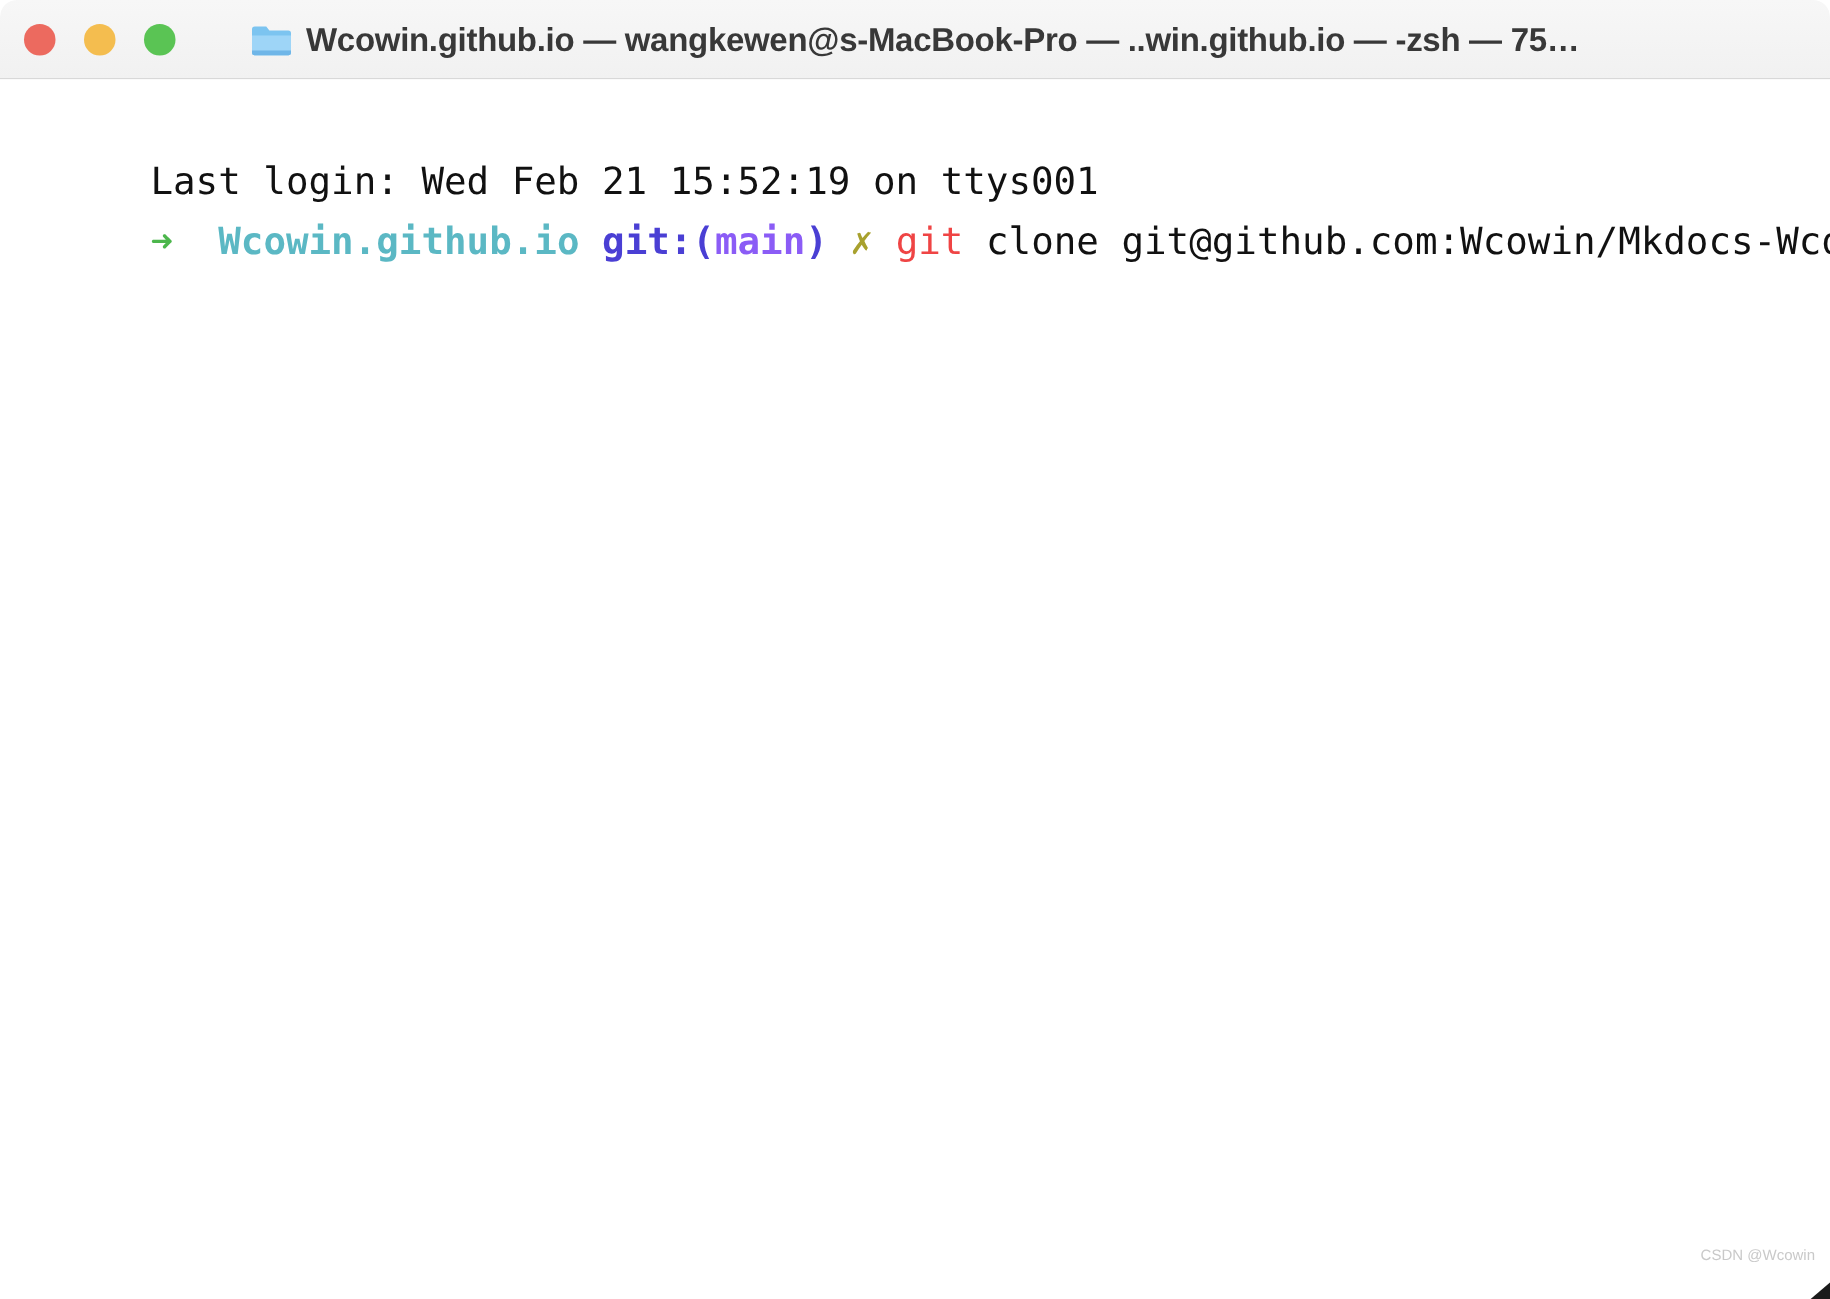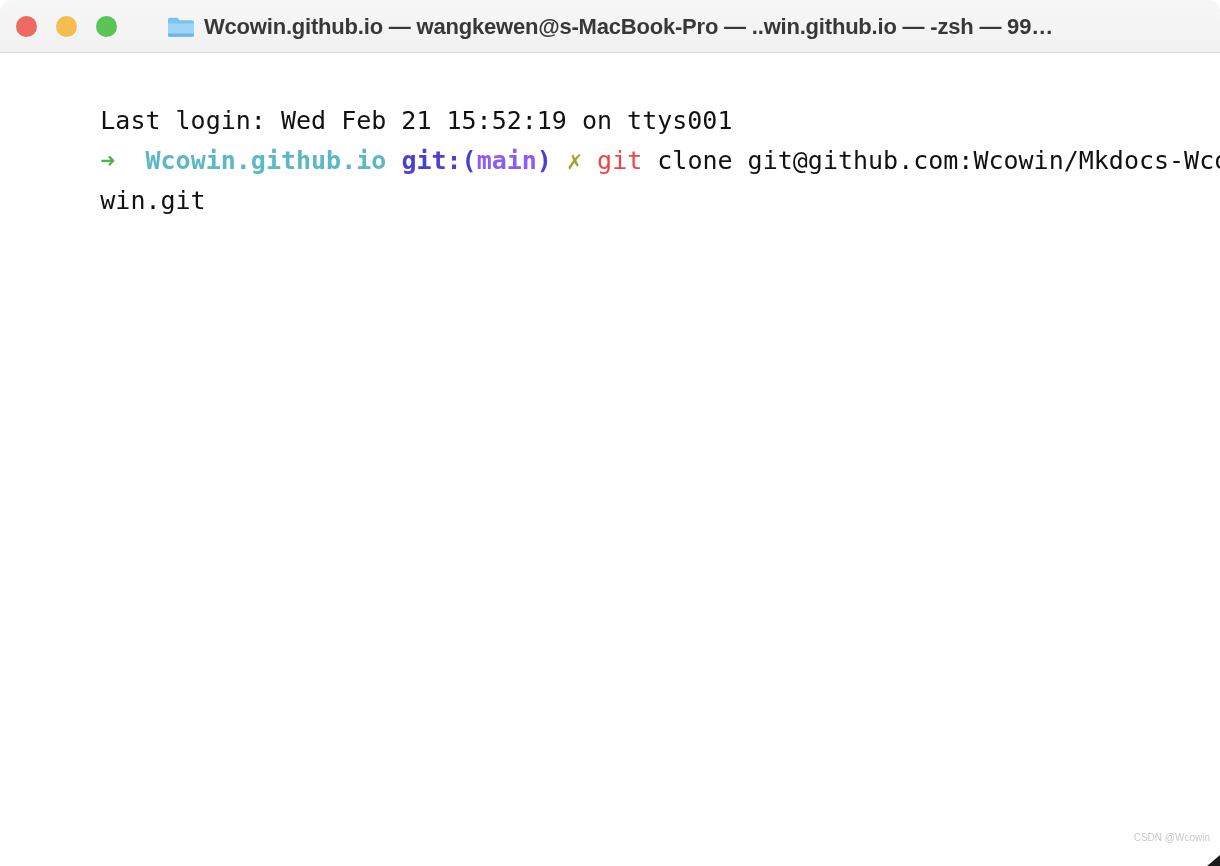--- a/index.html
+++ b/index.html
@@ -162,37 +162,34 @@
     </div>
 
     <div class="title-center">
       <span class="folder-icon">
         <svg width="28" height="23" viewBox="0 0 28 23">
           <path d="M1 4.5 A1.8 1.8 0 0 1 2.8 2.7 H10.5 L12.6 5.3 H25.2 A1.8 1.8 0 0 1 27 7.1 V20 A1.8 1.8 0 0 1 25.2 21.8 H2.8 A1.8 1.8 0 0 1 1 20 Z" fill="#7cc4f0"></path>
           <path d="M1 8.6 H27 V20 A1.8 1.8 0 0 1 25.2 21.8 H2.8 A1.8 1.8 0 0 1 1 20 Z" fill="#9ed5f7"></path>
           <path d="M1 18.6 H27 V20 A1.8 1.8 0 0 1 25.2 21.8 H2.8 A1.8 1.8 0 0 1 1 20 Z" fill="#6fb6e8"></path>
         </svg>
       </span>
-      <span class="window-title">Wcowin.github.io — wangkewen@s-MacBook-Pro — ..win.github.io — -zsh — 99…</span>
+      <span class="window-title">Wcowin.github.io — wangkewen@s-MacBook-Pro — ..win.github.io — -zsh — 75…</span>
     </div>
 
   </div>
 
   <div class="terminal-body">
 
     <div class="term-line">
       <span class="t-plain">Last login: Wed Feb 21 15:52:19 on ttys001</span>
     </div>
 
     <div class="term-line">
       <span class="t-arrow">➜</span><span class="t-plain">  </span><span class="t-dir">Wcowin.github.io</span><span class="t-plain"> </span><span class="t-git">git:(</span><span class="t-branch">main</span><span class="t-git">)</span><span class="t-plain"> </span><span class="t-cross">✗</span><span class="t-plain"> </span><span class="t-cmd">git</span><span class="t-plain"> clone git@github.com:Wcowin/Mkdocs-Wco</span>
     </div>
 
-    <div class="term-line wrapped">
-      <span class="t-plain">win.git</span>
-    </div>
 
     <div class="watermark">CSDN @Wcowin</div>
     <div class="corner-mark"></div>
 
   </div>
 
 </div>
 
 </body></html>

